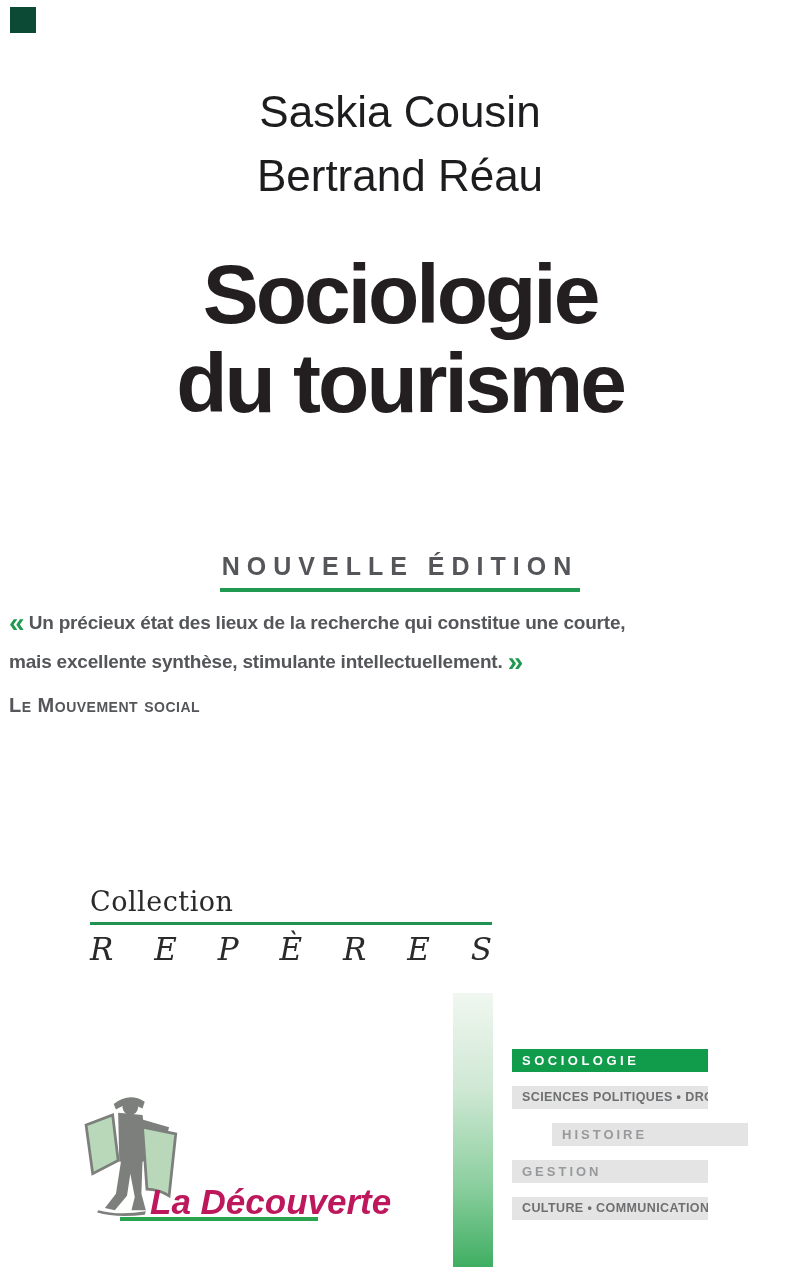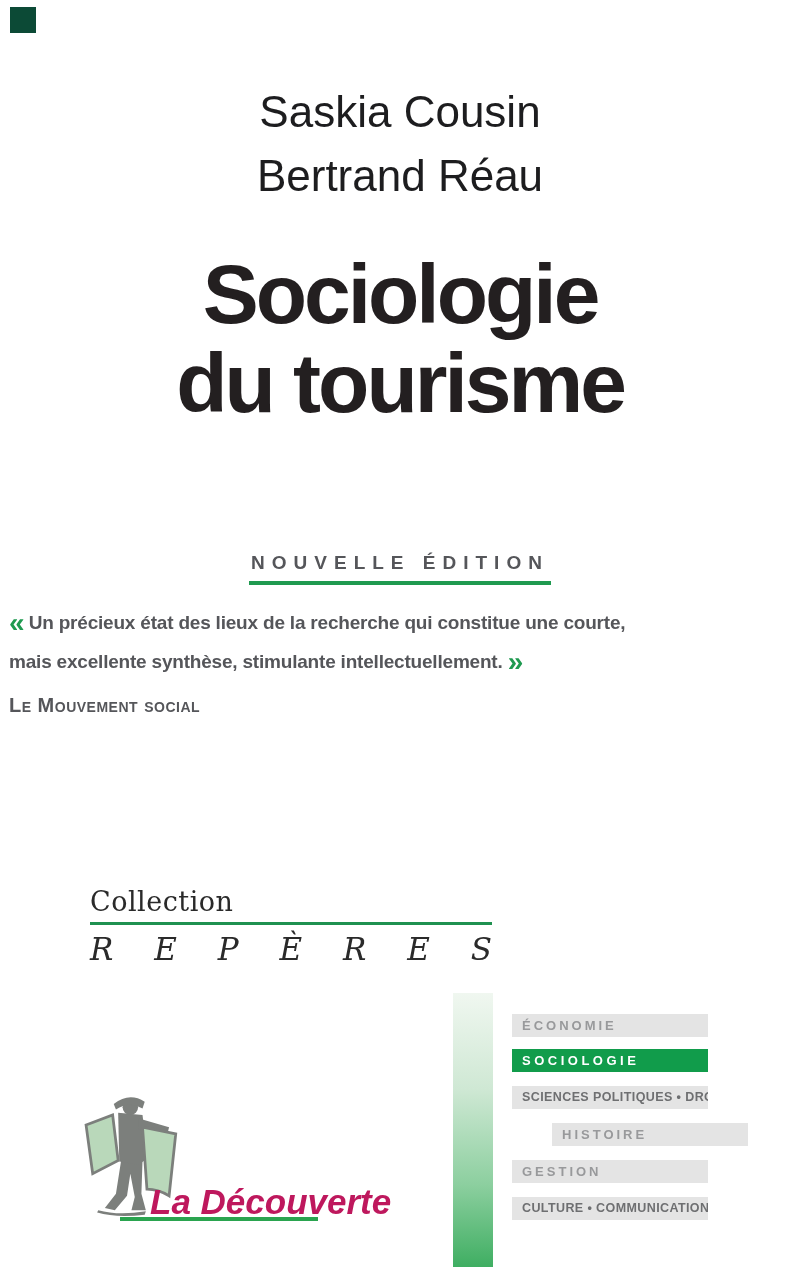--- a/index.html
+++ b/index.html
@@ -26,21 +26,21 @@
   .title{
     position:absolute;top:250px;left:0;width:100%;
     text-align:center;color:#231f20;
     font-size:84px;line-height:1.06;font-weight:800;
     letter-spacing:-3px;
   }
   
   .edition-wrap{position:absolute;top:552px;left:0;width:100%;text-align:center;}
   .edition{
     display:inline-block;
-    color:#55565a;font-size:19px;font-weight:700;
+    color:#55565a;font-size:25px;font-weight:700;
     letter-spacing:7px;
     padding:0 2px 7px 2px;
     border-bottom:4px solid #1f9a50;
   }
   
   .quote{
     position:absolute;top:604px;left:0;width:100%;
     text-align:left;color:#55565a;
     font-size:19px;font-weight:700;line-height:2.05;
     letter-spacing:-0.2px;
@@ -172,20 +172,19 @@
     <path d="M48,22 L76,30 L74,38 L48,32 Z" fill="#7c7f7c"></path>
 
     <path d="M52,30 L82,36 L76,92 Q66,86 56,86 Z" fill="#b9d8ba" stroke="#7c7f7c" stroke-width="2.5"></path>
   </svg>
 
   <div class="publisher-name">La Découverte</div>
   <div class="publisher-rule"></div>
 
   <div class="rail-bar"></div>
 
-  <div class="cat cat1">ÉCONOMIE</div>
   <div class="cat cat2 active">SOCIOLOGIE</div>
   <div class="cat cat3 dark">SCIENCES POLITIQUES • DROIT</div>
   <div class="cat cat4">HISTOIRE</div>
   <div class="cat cat5">GESTION</div>
   <div class="cat cat6 dark">CULTURE • COMMUNICATION</div>
 
 </div>
 
 </body></html>

